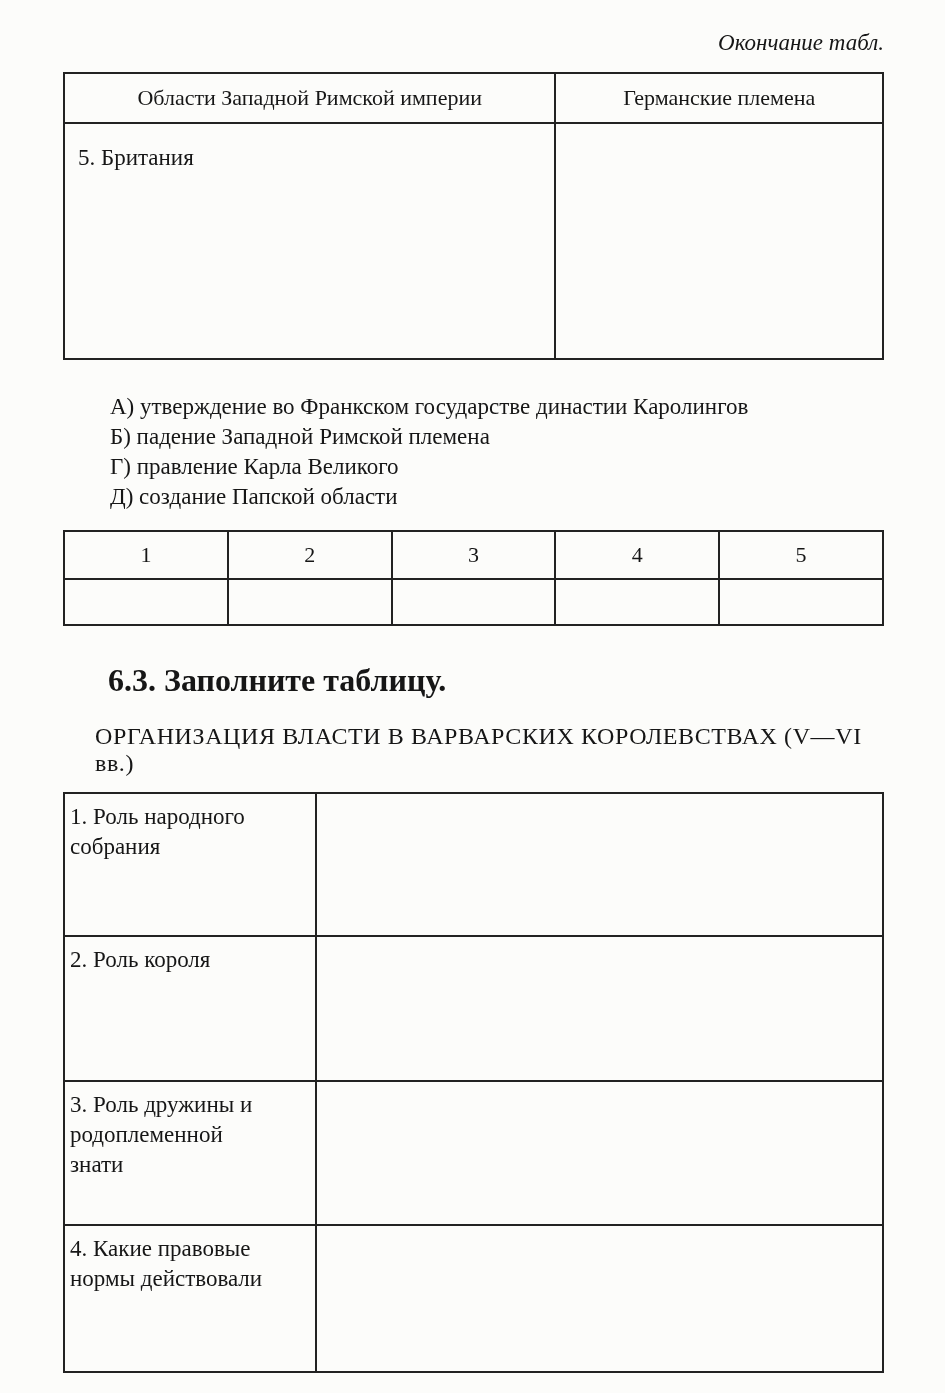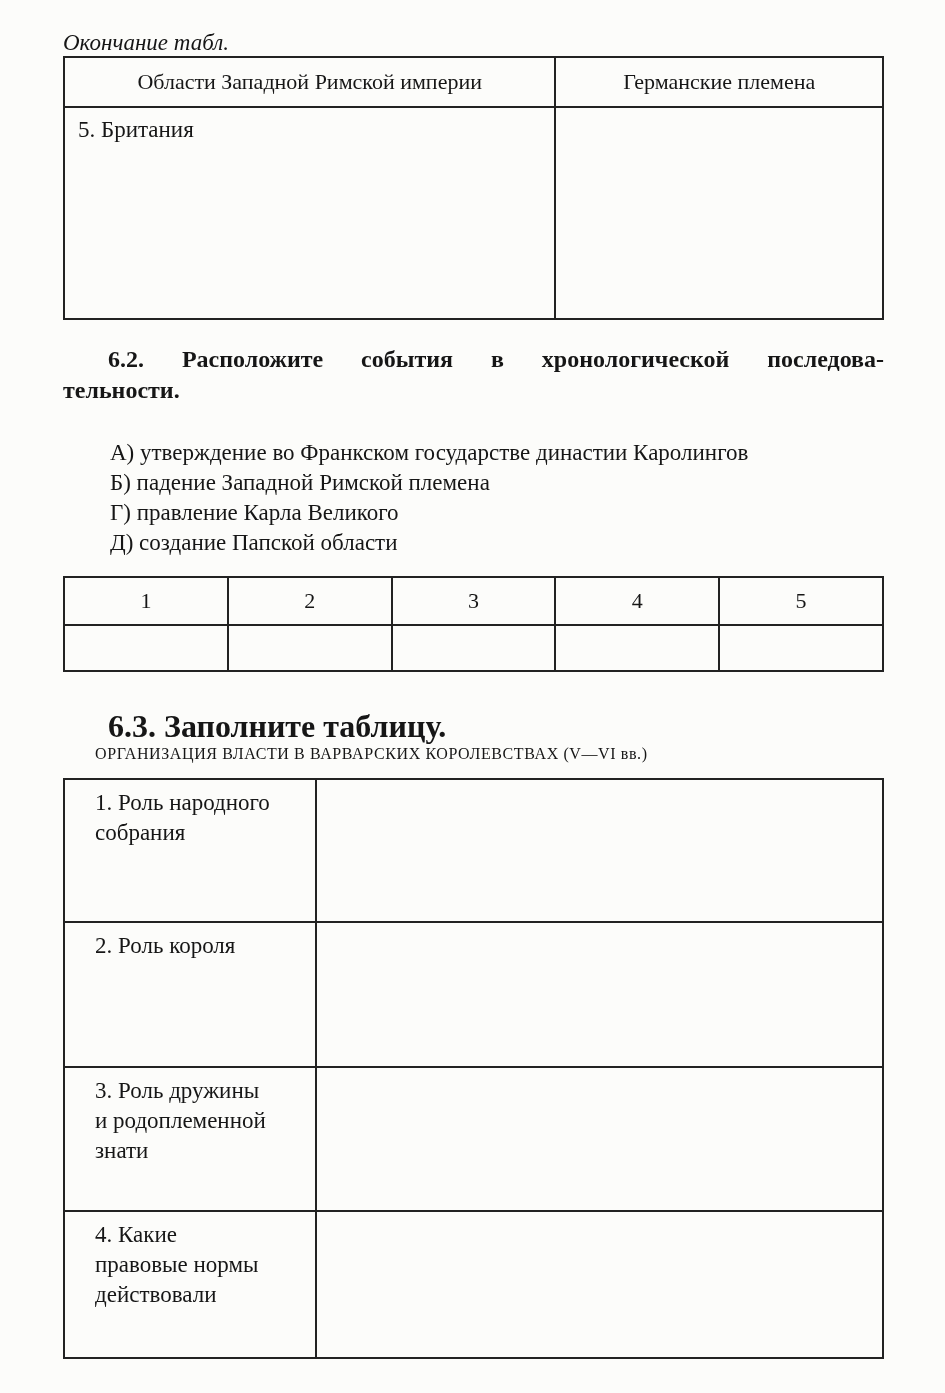--- a/index.html
+++ b/index.html
@@ -7,41 +7,41 @@
     width: 945px; height: 1393px;
     background: #fcfcfa;
     color: #161616;
     font-family: "Liberation Serif", serif;
     overflow: hidden;
   }
   .content { padding: 0 61px 0 63px; }
 
   .continuation-note {
     margin-top: 30px;
-    text-align: left;
+    text-align: right;
     font-style: italic;
     font-size: 23px;
   }
 
   table { border-collapse: collapse; width: 100%; table-layout: fixed; }
 
   
-  .table-regions { }
+  .table-regions { margin-top: 16px; }
   .table-regions th, .table-regions td { border: 2px solid #222; }
   .table-regions th {
     height: 46px;
     font-weight: normal;
     font-size: 22px;
     text-align: center;
     vertical-align: middle;
   }
   .table-regions td {
     height: 192px;
     vertical-align: top;
-    padding: 9px 13px;
+    padding: 21px 13px;
     font-size: 23px;
   }
   .col-regions { width: 60%; }
 
   
   .heading-62 {
     margin-top: 24px;
     font-size: 24px;
     font-weight: bold;
     line-height: 31px;
@@ -73,34 +73,35 @@
   .answer-table td { height: 42px; }
 
   .heading-63 {
     margin-top: 36px;
     padding-left: 45px;
     font-size: 32px;
     font-weight: bold;
   }
 
   .org-title {
+    margin-top: 24px;
     padding-left: 32px;
-    font-size: 16px;
+    font-size: 24px;
     letter-spacing: 0.6px;
   }
 
   
   .org-table { margin-top: 15px; }
   .org-table td {
     border: 2px solid #222;
     vertical-align: top;
     font-size: 23px;
     line-height: 30px;
   }
-  .org-table .label-cell { padding: 8px 42px 8px 30px; hyphens: manual; }
+  .org-table .label-cell { padding: 8px 42px 8px 5px; hyphens: manual; }
   .col-label { width: 252px; }
   .org-row-1 td { height: 125px; }
   .org-row-2 td { height: 127px; border-radius: 23px; }
   .org-row-3 td { height: 126px; }
   .org-row-4 td { height: 129px; }
 </style>
 </head>
 <body>
 
 <div class="content">
@@ -119,24 +120,20 @@
       </tr>
     </thead>
     <tbody>
       <tr>
         <td>5. Британия</td>
         <td></td>
       </tr>
     </tbody>
   </table>
 
-  <div class="heading-62">
-    <span class="justify-line">6.2. Расположите события в хронологической последова-</span>
-    <span>тельности.</span>
-  </div>
 
   <div class="event-list">
     <div class="event-item">А) утверждение во Франкском государстве династии Каролингов</div>
     <div class="event-item">Б) падение Западной Римской племена</div>
     <div class="event-item">Г) правление Карла Великого</div>
     <div class="event-item">Д) создание Папской области</div>
   </div>
 
   <table class="answer-table">
     <thead>

